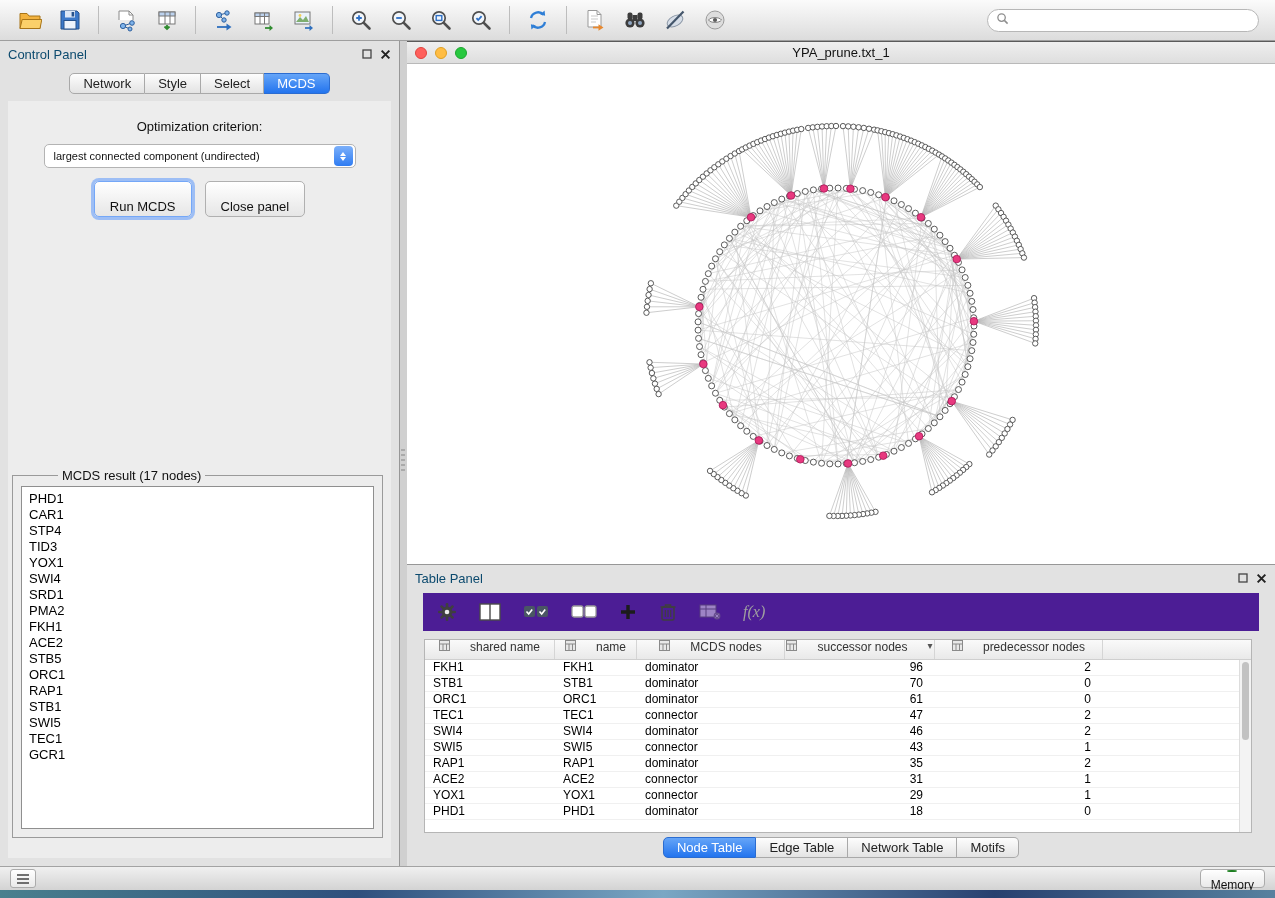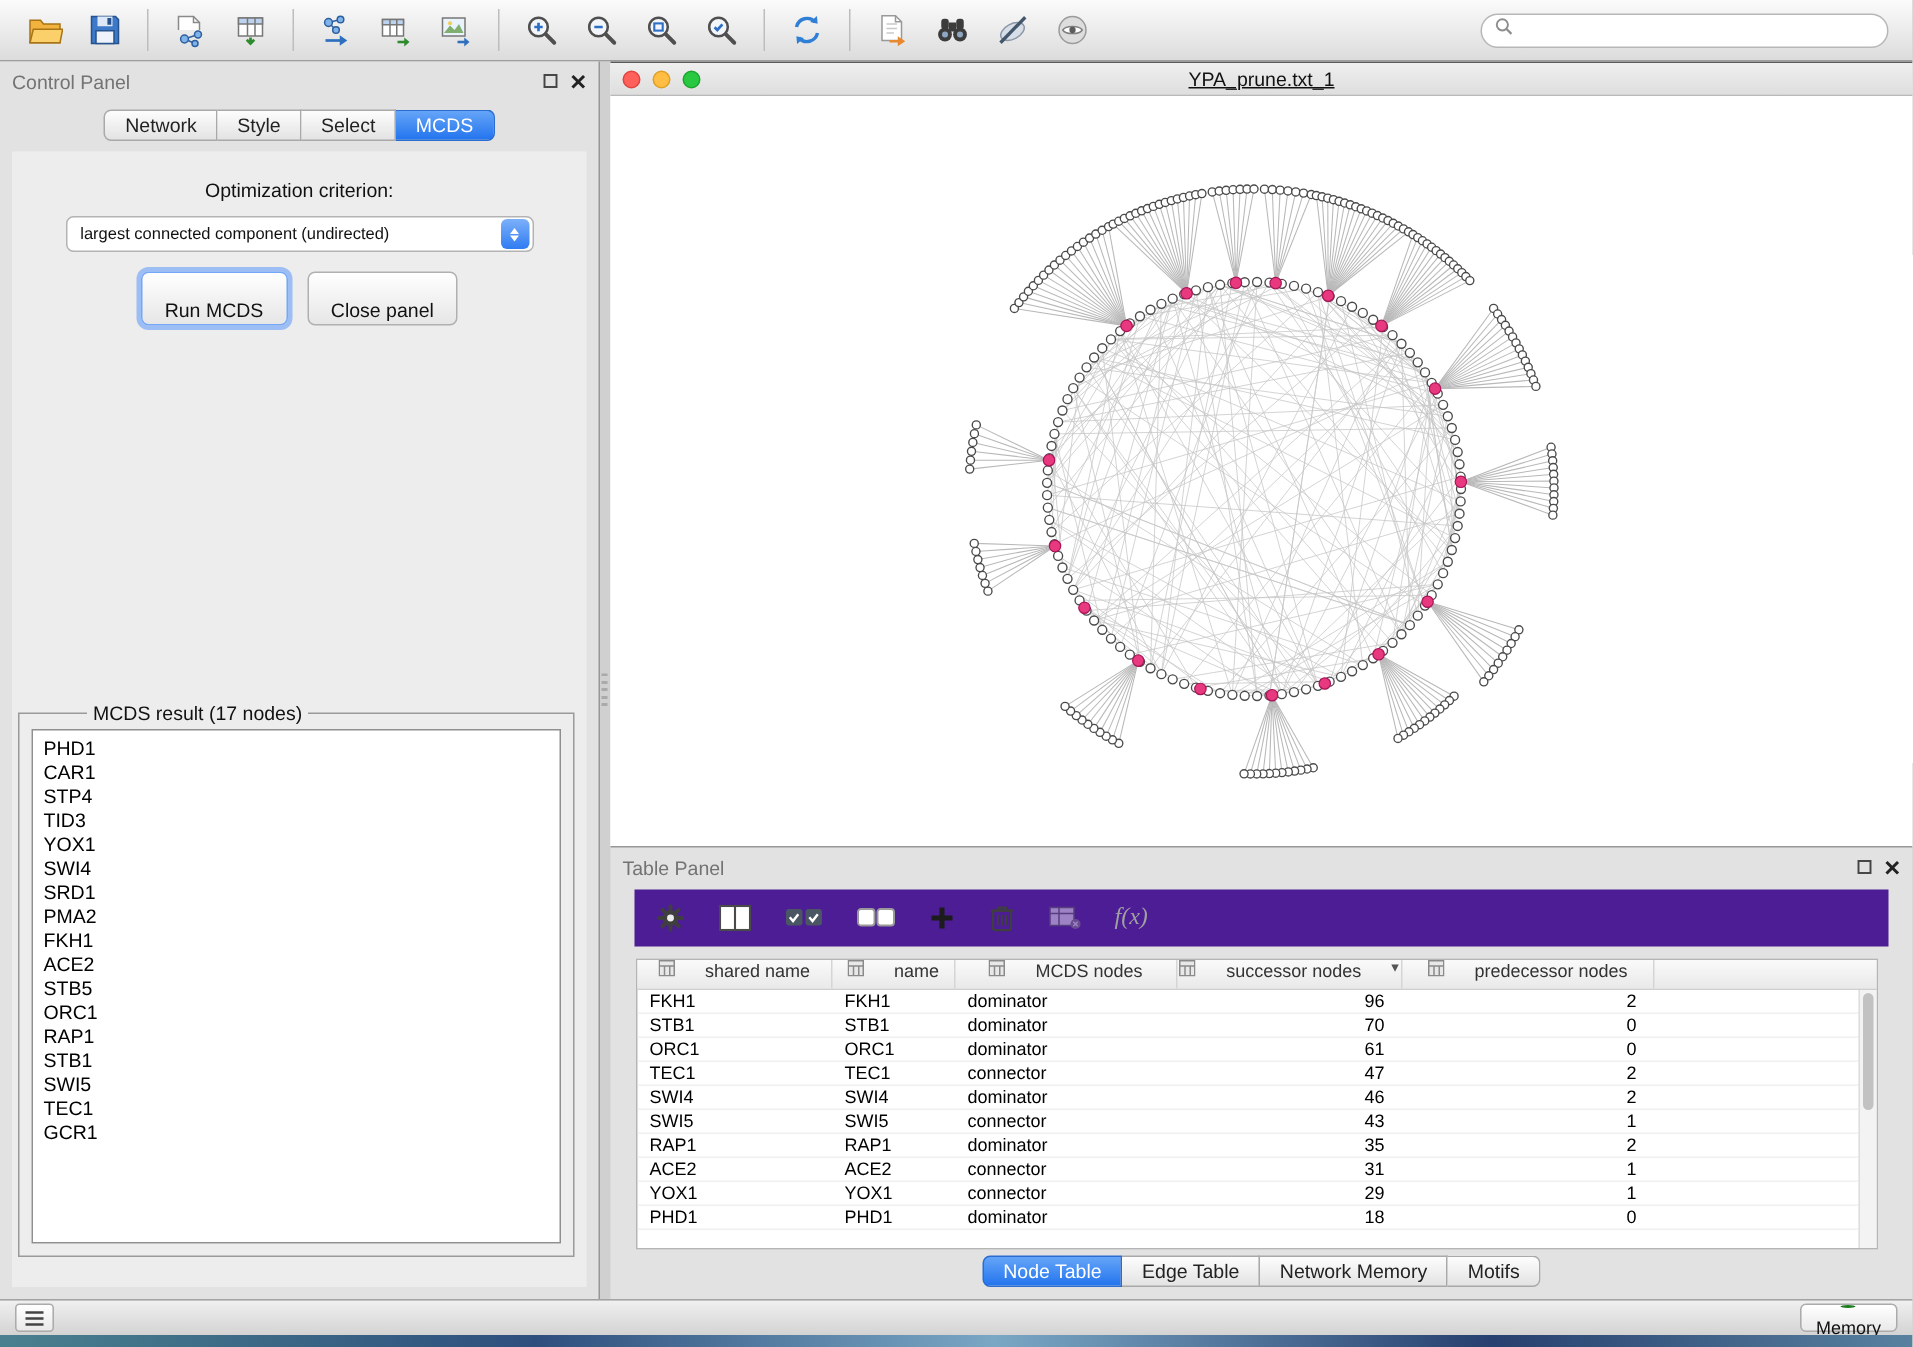--- a/index.html
+++ b/index.html
@@ -17,21 +17,21 @@
   .sep { width:1px; height:28px; background:#bdbdbd; margin:0 8px; }
   .spacer { flex:1; }
   .searchbox { width:272px; height:23px; background:#fff; border:1px solid #b7b7b7; border-radius:12px;
     display:flex; align-items:center; padding:0 8px; gap:5px; margin-right:6px; }
   .searchbox input { border:none; outline:none; flex:1; font-size:12px; background:transparent; }
 
   
   .control-panel { position:absolute; left:0; top:41px; width:400px; height:825px;
     background:#e2e2e2; border-right:1px solid #979797; }
   .panel-header { height:26px; display:flex; align-items:center; padding:0 8px; }
-  .panel-header .ptitle { font-size:13px; color:#737373; flex:1; }
+  .panel-header .ptitle { font-size:13px; color:#0c4a6e; flex:1; }
   .winctl { display:flex; gap:8px; align-items:center; }
   .winctl span { display:flex; }
   .seg-tabs { position:absolute; top:32px; left:0; right:0; display:flex; justify-content:center; }
   .seg-tab { padding:0 13px; font-size:13px; height:21px; line-height:20px; color:#222;
     background:linear-gradient(#fdfdfd,#e3e3e3); border:1px solid #a9a9a9; border-left:none; }
   .seg-tab:first-child { border-left:1px solid #a9a9a9; border-radius:5px 0 0 5px; }
   .seg-tab:last-child { border-radius:0 5px 5px 0; }
   .seg-tab.active { background:linear-gradient(#65a5f8,#2374ee); color:#fff; border-color:#2b6cd0; }
   .cp-content { position:absolute; left:8px; right:8px; top:60px; bottom:8px; background:#ededed; }
   .opt-label { text-align:center; font-size:13px; color:#111; margin-top:18px; }
@@ -59,21 +59,21 @@
   .splitter .grip { position:absolute; left:1px; top:408px; width:4px; height:22px;
     background:repeating-linear-gradient(#aaa 0 2px, transparent 2px 5px); }
 
   
   .network-frame { position:absolute; left:407px; top:41px; width:868px; height:523px;
     background:#fff; border-top:1px solid #5a5a5a; }
   .net-titlebar { height:22px; background:linear-gradient(#efefef,#dedede); border-bottom:1px solid #b9b9b9;
     display:flex; align-items:center; position:relative; }
   .lights { display:flex; gap:8px; margin-left:8px; }
   .light { width:12px; height:12px; border-radius:50%; }
-  .net-title { position:absolute; left:0; right:0; text-align:center; font-size:13px; color:#111;text-decoration:underline; }
+  .net-title { position:absolute; left:0; right:0; text-align:center; font-size:13px; color:#111; }
   #net-svg { display:block; background:#fff; }
 
   
   .table-panel { position:absolute; left:407px; top:564px; width:868px; height:302px;
     background:#e2e2e2; border-top:1px solid #979797; }
   .tp-toolbar { position:absolute; left:16px; right:16px; top:28px; height:38px; background:#4c1d95;
     display:flex; align-items:center; gap:22px; padding:0 14px; }
   .tp-toolbar .tpbtn { display:flex; align-items:center; }
   .fx { font-family:"Liberation Serif","DejaVu Serif",serif; font-style:italic; font-size:16px; color:#a0a0a0; }
   .table-wrap { position:absolute; left:17px; right:23px; top:74px; bottom:33px; background:#fff;
@@ -1188,21 +1188,21 @@
             <div class="td col-fill"></div>
           </div>
         </div>
       <div class="vscroll">
           <span class="vthumb"></span>
         </div>
     </div>
     <div class="tp-tabs seg-tabs" id="tp-tabs" style="position:absolute;top:auto;">
         <div class="seg-tab active">Node Table</div>
         <div class="seg-tab">Edge Table</div>
-        <div class="seg-tab">Network Memory</div>
+        <div class="seg-tab">Network Table</div>
         <div class="seg-tab">Motifs</div>
       </div>
   </div>
 
   <div class="status-bar">
     <span class="sb-btn">
       <svg viewBox="0 0 14 12" width="14" height="12">
           <path d="M1 2h12M1 6h12M1 10h12" stroke="#444" stroke-width="1.6"></path>
         </svg>
     </span>

